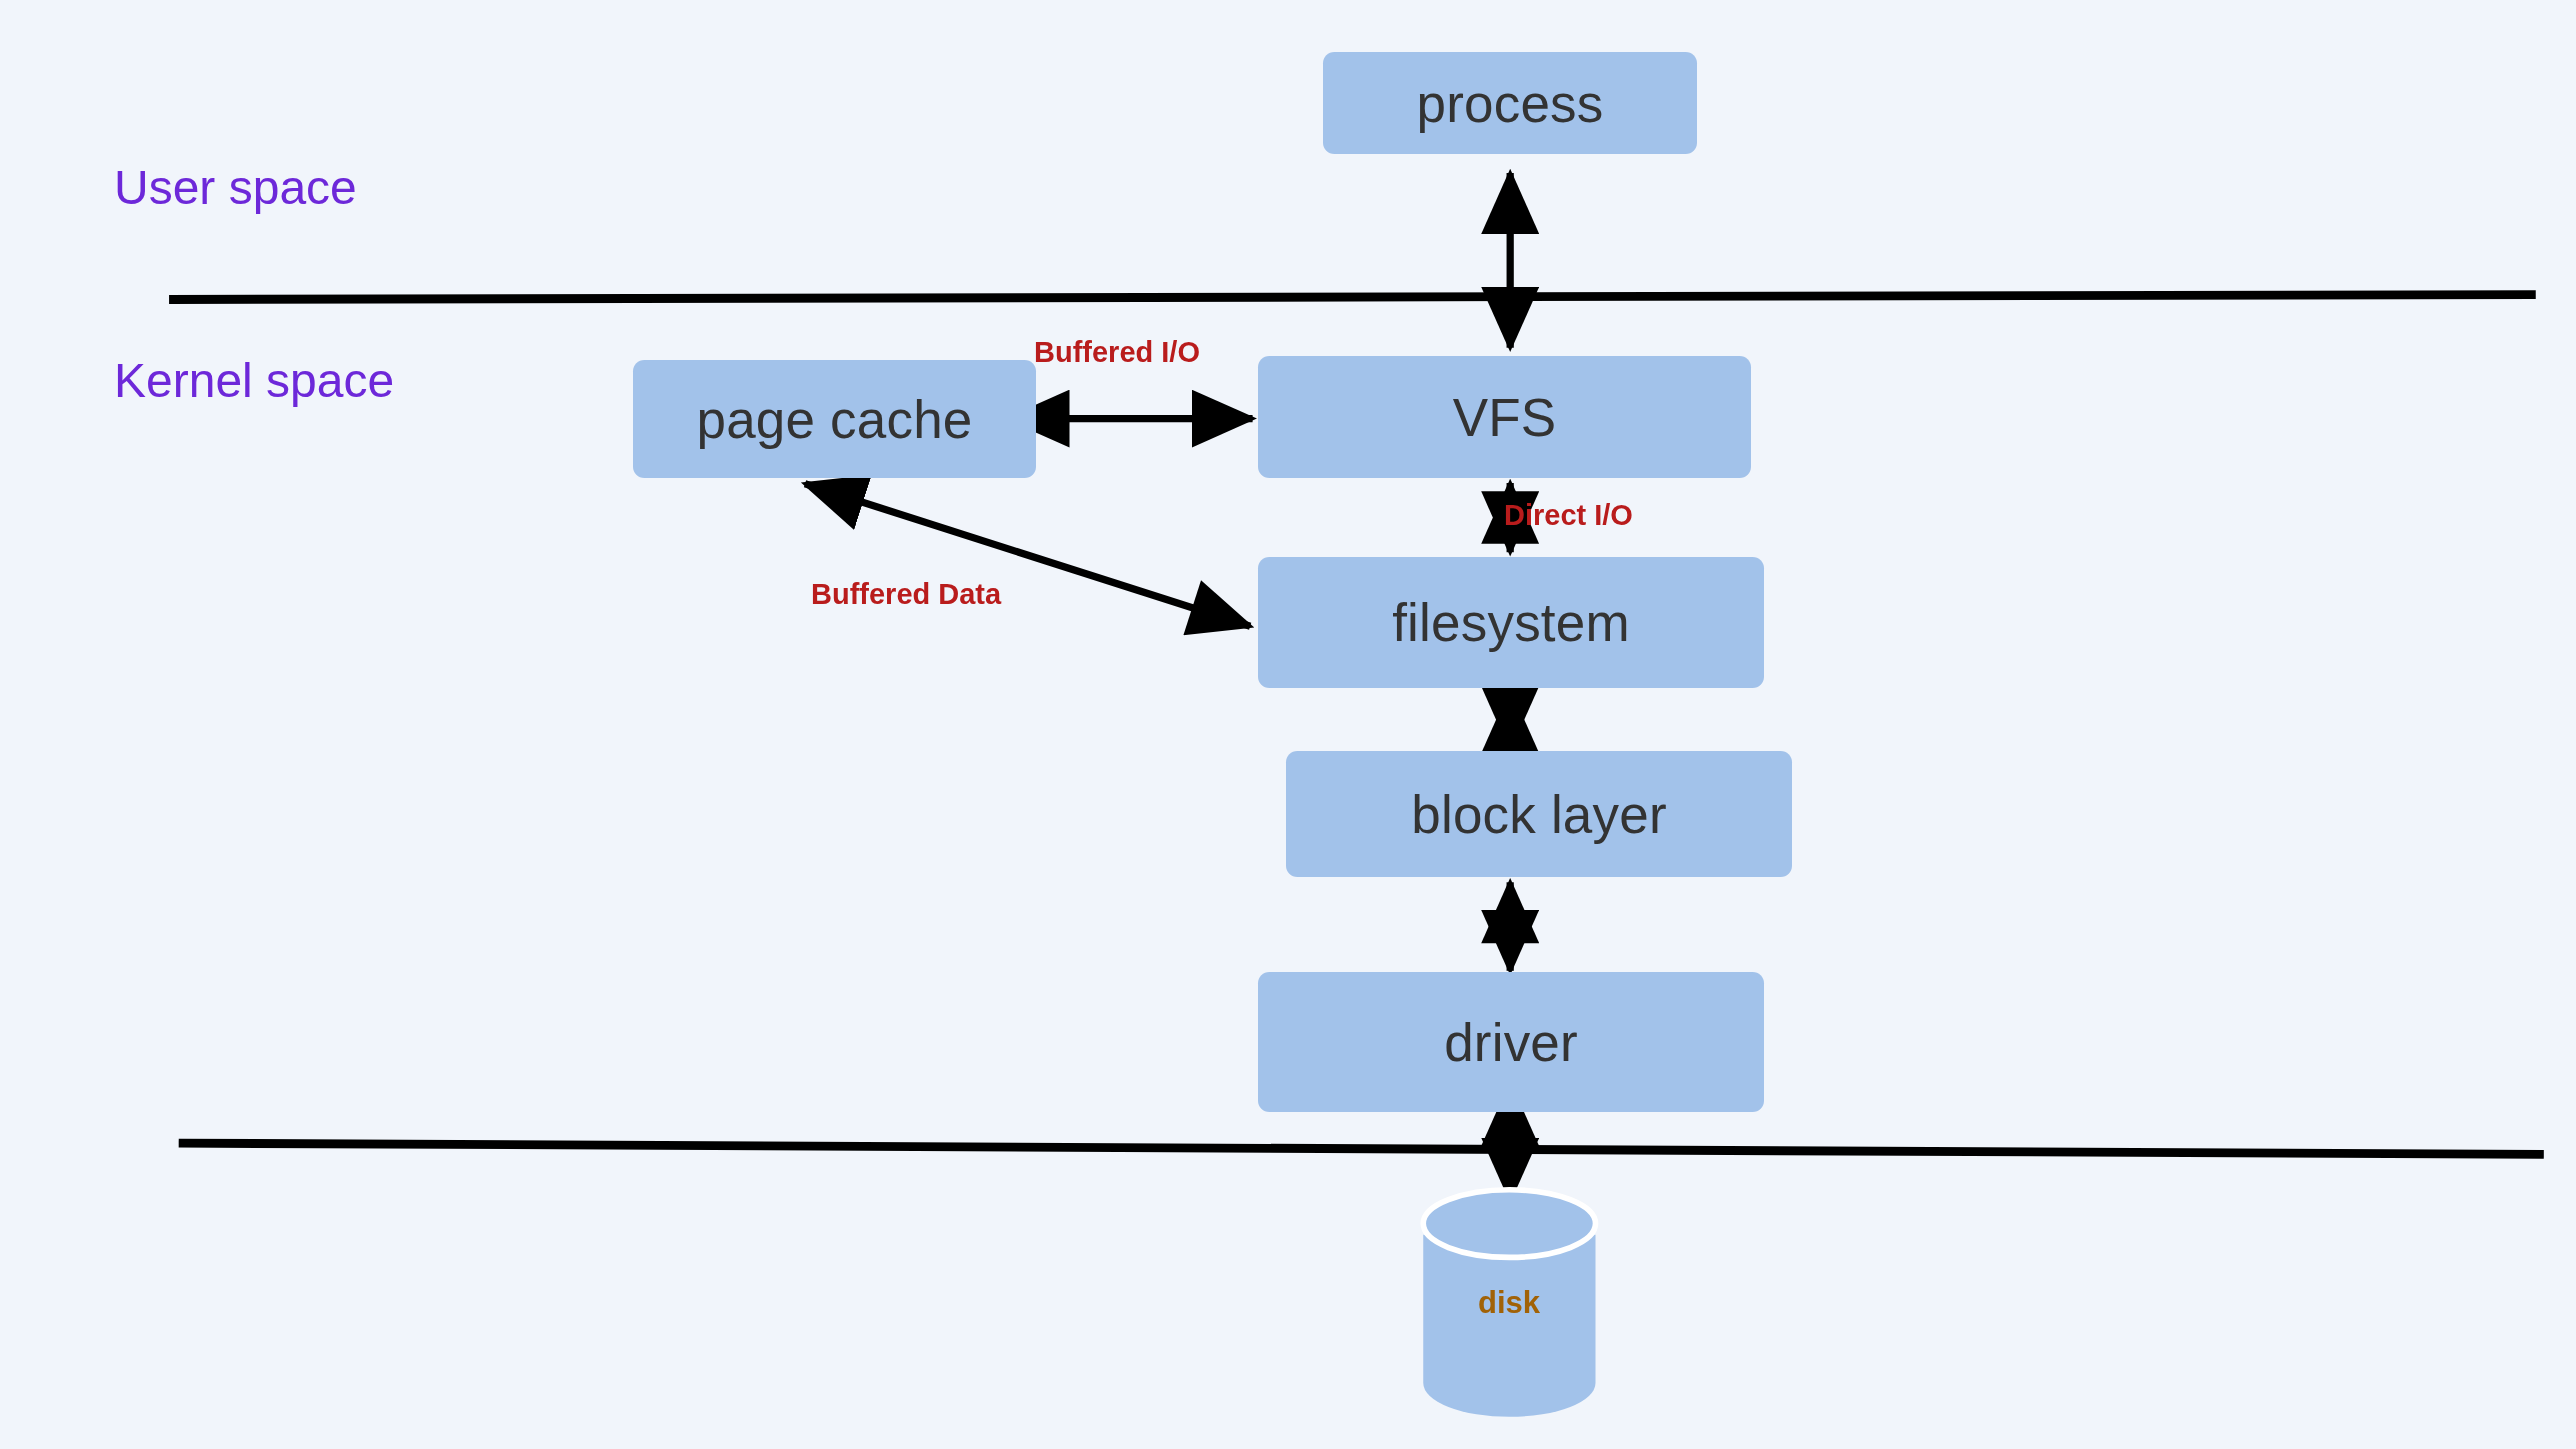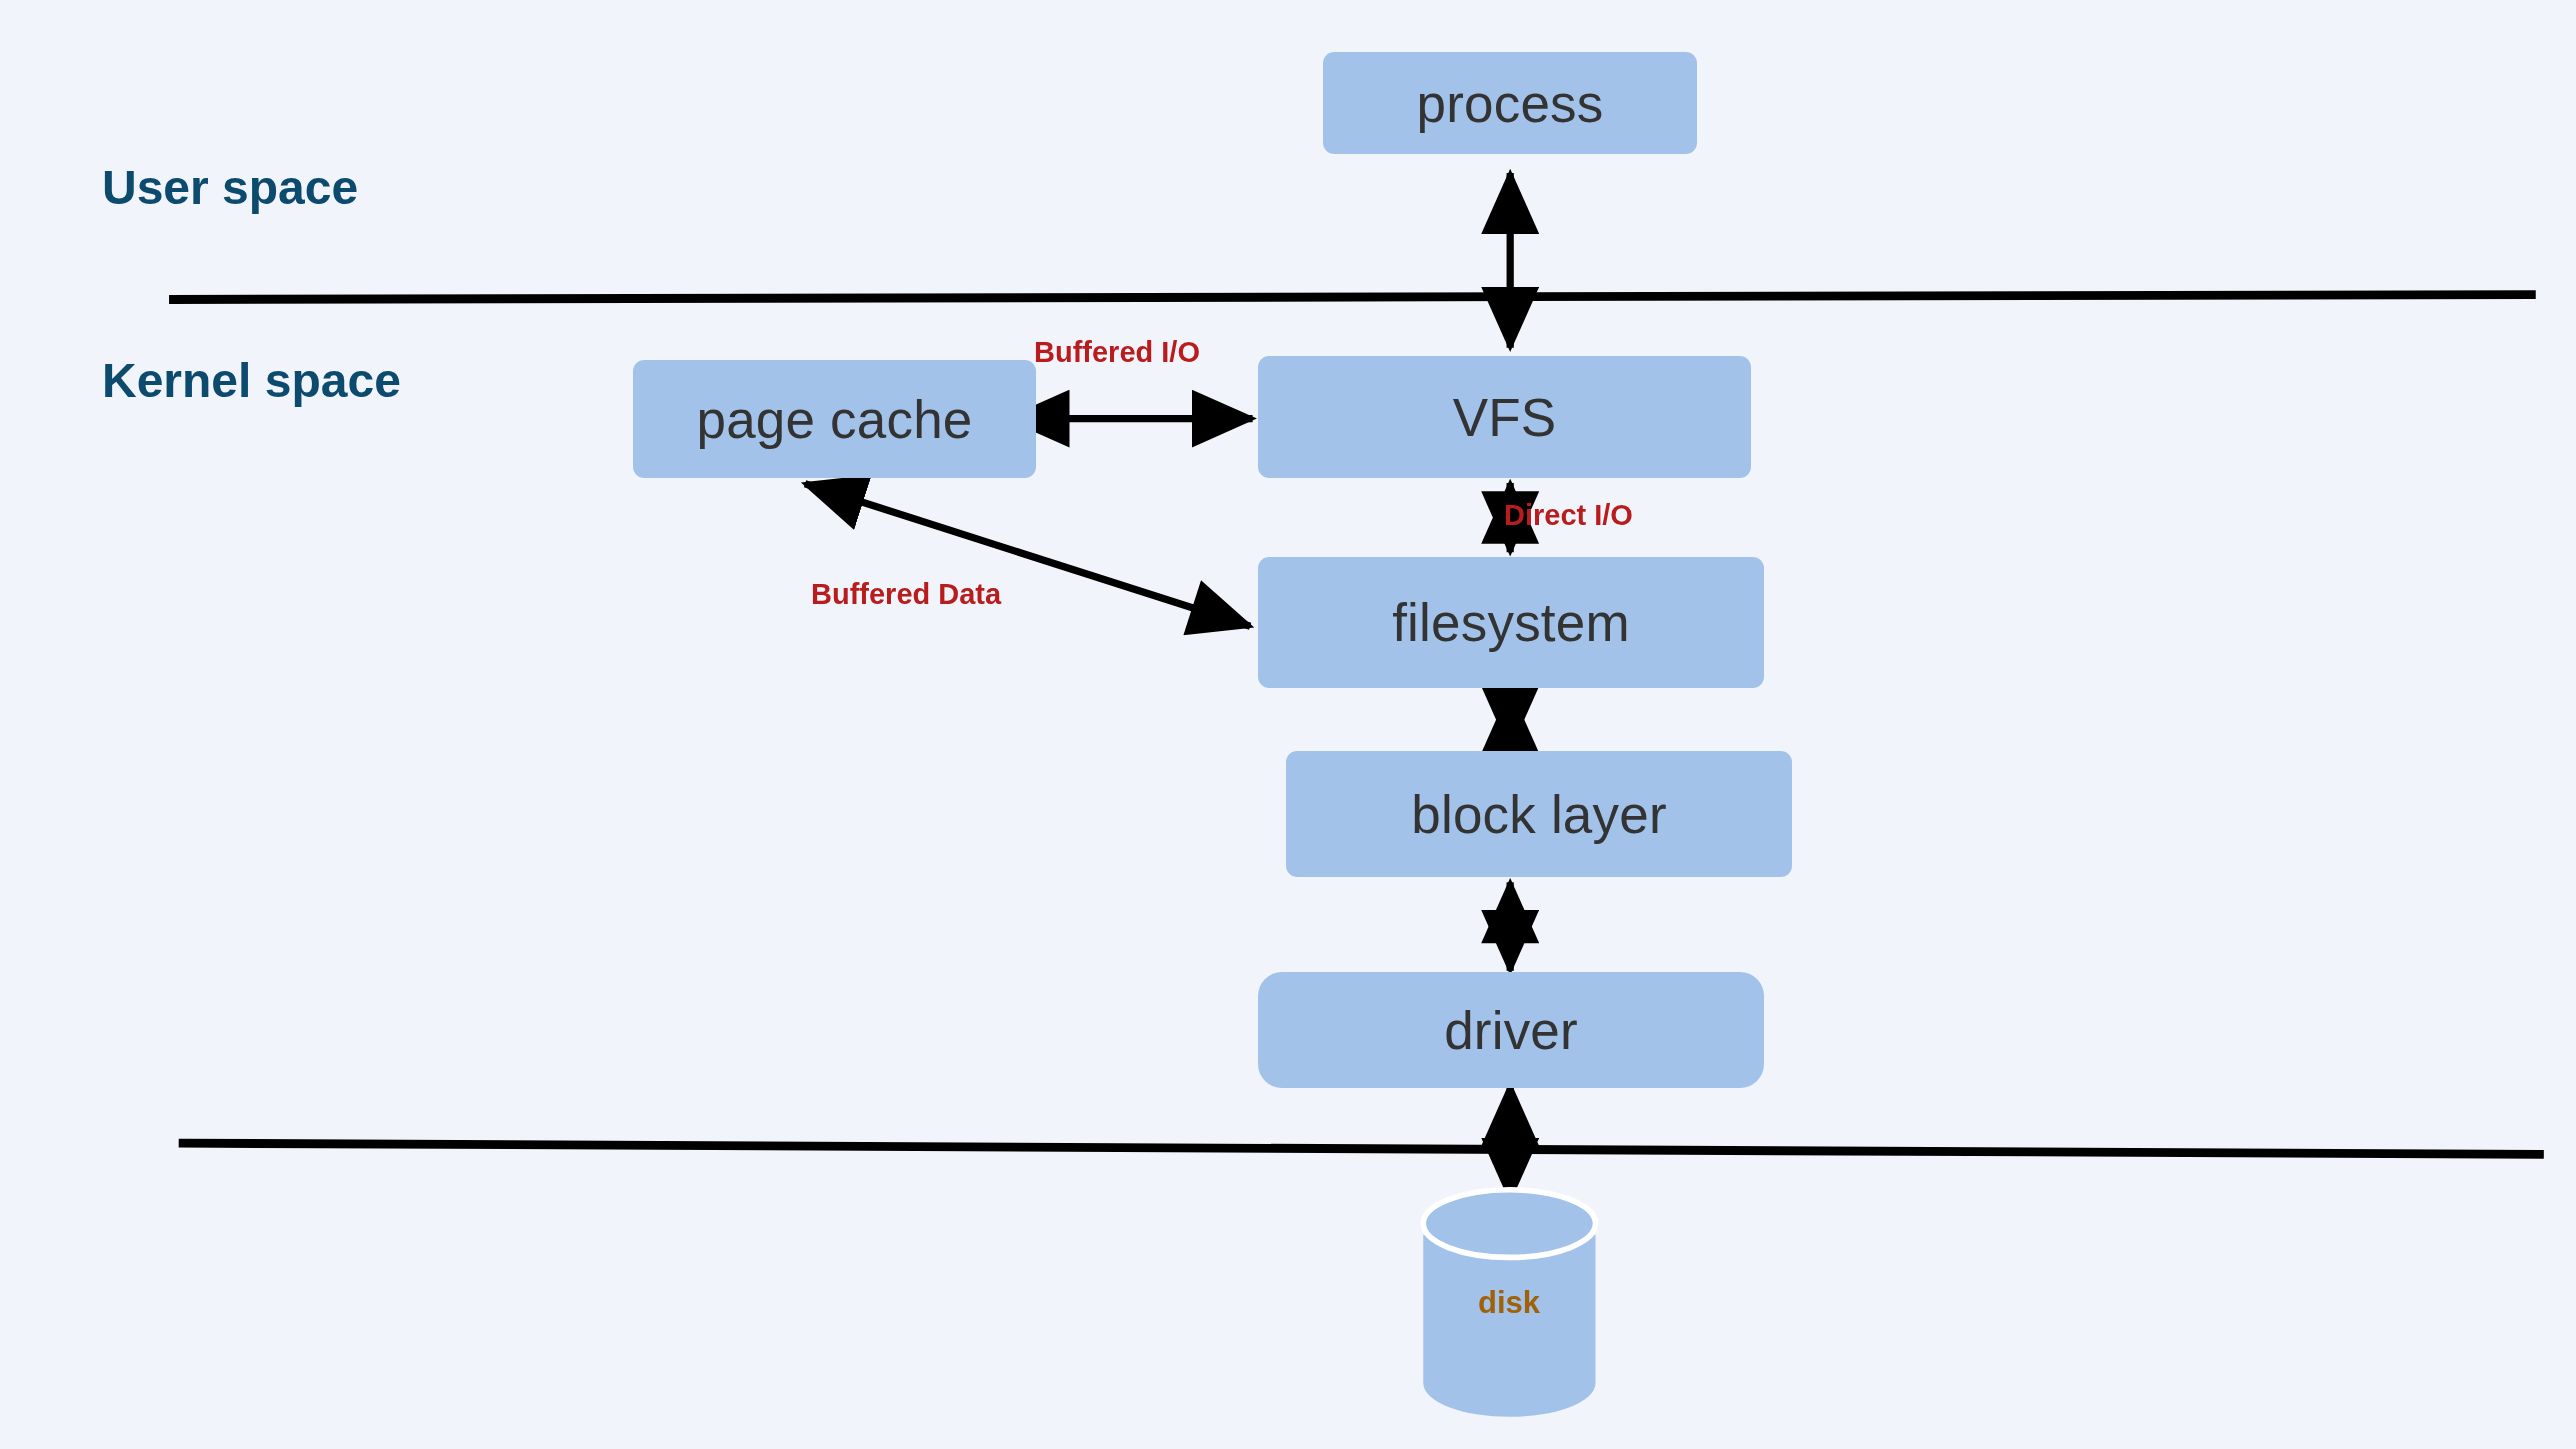--- a/index.html
+++ b/index.html
@@ -37,24 +37,25 @@
     font-weight: 400;
     color: #333333;
     letter-spacing: 0.2px;
     line-height: 1;
     white-space: nowrap;
   }
   .space-label {
     position: absolute;
     font-family: "Liberation Sans", sans-serif;
     font-size: 48px;
-    font-weight: 700;
-    color: #0c4a6e;
+    font-weight: 400;
+    color: #6d28d9;
     white-space: nowrap;
     line-height: 1;
+    margin-left: 12px;
   }
   .edge-label {
     position: absolute;
     font-family: "Liberation Sans", sans-serif;
     font-size: 29px;
     font-weight: bold;
     color: #b91c1c;
     white-space: nowrap;
     line-height: 1;
   }
@@ -134,21 +135,21 @@
   </div>
 
   <div class="node-box" style="left:1258px; top:557px; width:506px; height:131px;">
     <span class="node-label">filesystem</span>
   </div>
 
   <div class="node-box" style="left:1258px; top:751px; width:506px; height:126px;margin-left:28px;">
     <span class="node-label">block layer</span>
   </div>
 
-  <div class="node-box" style="left:1258px; top:972px; width:506px; height:116px;border-radius:24px;">
+  <div class="node-box" style="left:1258px; top:972px; width:506px; height:140px;">
     <span class="node-label">driver</span>
   </div>
 
   <div class="disk-wrap">
     <div class="disk-label">disk</div>
   </div>
 
   <div class="edge-label" style="left:1034px; top:338px;">Buffered I/O</div>
 
   <div class="edge-label" style="left:1504px; top:501px;">Direct I/O</div>

